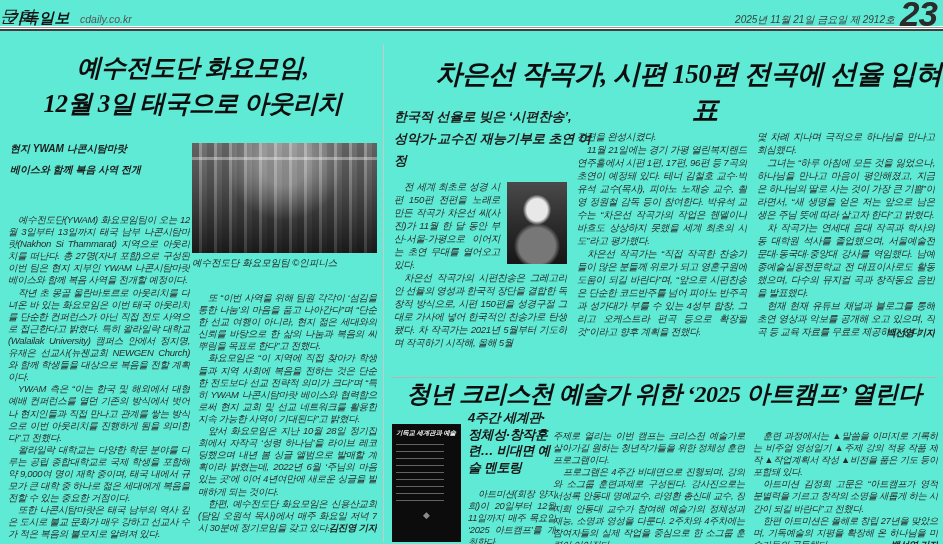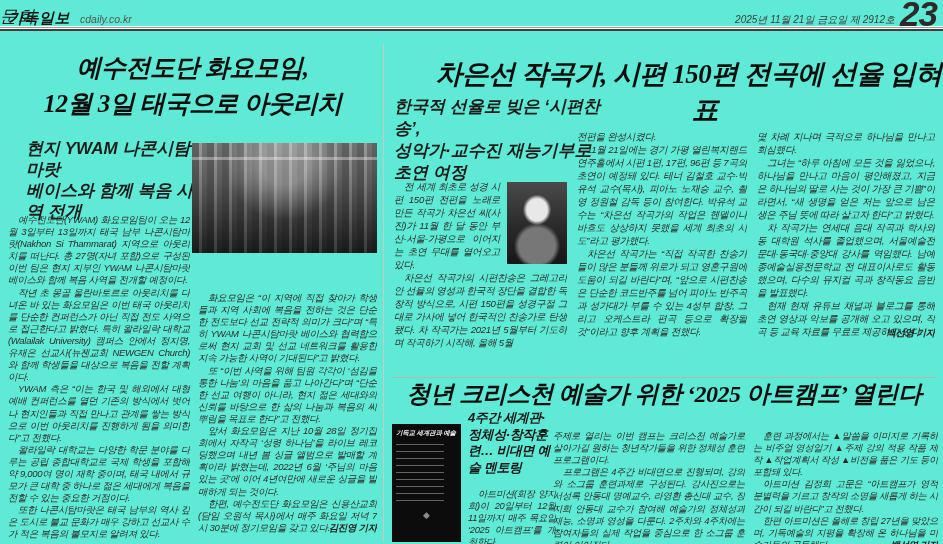--- a/index.html
+++ b/index.html
@@ -23,32 +23,32 @@
   
   .headline { font-family:"Liberation Serif","DejaVu Serif",serif; font-weight:bold; color:#0e0e0e; text-align:center; letter-spacing:-.5px; }
   .subhead { font-weight:bold; color:#1c1c1c; }
   .bodycol { position:absolute; overflow:hidden; text-align:justify; color:#2b2b2b;margin-top:20px; }
   .bodycol p { margin:0; text-indent:10px; }
   .bodycol p.cont { text-indent:0; }
   .byline { text-align:right; margin-top:-12px; font-weight:bold; color:#222; }
   .caption { position:absolute; font-size:9.5px; color:#222; }
   
   .la-headline { position:absolute; left:8px; top:50px; width:369px; font-size:25px; line-height:36px; }
-  .la-subhead { position:absolute; left:10px; top:138px; width:180px; font-size:17px; line-height:21px;margin-left:16px; }
+  .la-subhead { position:absolute; left:10px; top:138px; width:180px; font-size:10px; line-height:21px; }
   .la-col { font-size:9.5px; line-height:12.1px; letter-spacing:-.3px; }
   .la-photo { position:absolute; left:192px; top:143px; width:185px; height:110px;
     background:
       radial-gradient(ellipse at 50% 18%, rgba(255,255,255,.30) 0 18%, transparent 45%),
       repeating-linear-gradient(90deg, rgba(0,0,0,.30) 0 7px, rgba(255,255,255,.10) 7px 10px, rgba(0,0,0,.18) 10px 15px),
       linear-gradient(180deg,#8d8d8d 0%, #6f6f6f 35%, #454545 70%, #232323 100%);
   }
   .la-photo::after { content:""; position:absolute; left:0; right:0; top:14px; height:3px; background:rgba(255,255,255,.35); }
   
   .ra-headline { position:absolute; left:390px; top:56px; width:548px; font-size:27px; line-height:36px;margin-left:41px; }
-  .ra-subhead { position:absolute; left:394px; top:96px; width:210px; font-size:17px; line-height:22px; }
+  .ra-subhead { position:absolute; left:394px; top:106px; width:210px; font-size:13px; line-height:22px; }
   .ra-col { font-size:9.6px; line-height:13px; letter-spacing:-.3px; }
   .ra-portrait { float:right; width:60px; height:82px; margin:2px 0 4px 7px;
     background:
       radial-gradient(ellipse 38% 30% at 50% 34%, #e8e8e8 0 45%, transparent 62%),
       radial-gradient(ellipse 55% 40% at 50% 78%, #777 0 55%, transparent 70%),
       linear-gradient(180deg,#4a4a4a 0%, #2a2a2a 55%, #161616 100%);
   }
   
   .ba-headline { position:absolute; left:390px; top:379px; width:548px; font-size:24px; line-height:30px; }
   .ba-poster { position:absolute; left:392px; top:424px; width:69px; height:118px; background:#0c0c0c; padding:5px 4px; }
@@ -78,31 +78,32 @@
   <div class="headline la-headline">
     <div>예수전도단 화요모임,</div>
     <div>12월 3일 태국으로 아웃리치</div>
   </div>
   <div class="subhead la-subhead">
     <div>현지 YWAM 나콘시탐마랏</div>
     <div>베이스와 함께 복음 사역 전개</div>
   </div>
 
   <div class="la-photo"></div>
+  <div class="caption" style="left:192px; top:257px; width:185px;">예수전도단 화요모임팀 ©인피니스</div>
 
   <div class="bodycol la-col" style="left:8px; top:194px; width:182px; height:350px;">
     <p>예수전도단(YWAM) 화요모임팀이 오는 12월 3일부터 13일까지 태국 남부 나콘시탐마랏(Nakhon Si Thammarat) 지역으로 아웃리치를 떠난다. 총 27명(자녀 포함)으로 구성된 이번 팀은 현지 지부인 YWAM 나콘시탐마랏 베이스와 함께 복음 사역을 전개할 예정이다.</p>
     <p>작년 초 몽골 울란바토르로 아웃리치를 다녀온 바 있는 화요모임은 이번 태국 아웃리치를 단순한 컨퍼런스가 아닌 직접 전도 사역으로 접근한다고 밝혔다. 특히 왈라일락 대학교(Walailak University) 캠퍼스 안에서 정지명, 유재은 선교사(뉴젠교회 NEWGEN Church)와 함께 학생들을 대상으로 복음을 전할 계획이다.</p>
     <p>YWAM 측은 “이는 한국 및 해외에서 대형 예배 컨퍼런스를 열던 기존의 방식에서 벗어나 현지인들과 직접 만나고 관계를 쌓는 방식으로 이번 아웃리치를 진행하게 됨을 의미한다”고 전했다.</p>
     <p>왈라일락 대학교는 다양한 학문 분야를 다루는 공립 종합대학교로 국제 학생을 포함해 약 9,000여 명이 재학 중이며, 태국 내에서 규모가 큰 대학 중 하나로 젊은 세대에게 복음을 전할 수 있는 중요한 거점이다.</p>
     <p>또한 나콘시탐마랏은 태국 남부의 역사 깊은 도시로 불교 문화가 매우 강하고 선교사 수가 적은 복음의 불모지로 알려져 있다.</p>
   </div>
   <div class="bodycol la-col" style="left:198px; top:272px; width:179px; height:272px;">
+    <p>또 “이번 사역을 위해 팀원 각각이 ‘섬김을 통한 나눔’의 마음을 품고 나아간다”며 “단순한 선교 여행이 아니라, 현지 젊은 세대와의 신뢰를 바탕으로 한 삶의 나눔과 복음의 씨 뿌림을 목표로 한다”고 전했다.</p>
     <p>화요모임은 “이 지역에 직접 찾아가 학생들과 지역 사회에 복음을 전하는 것은 단순한 전도보다 선교 전략적 의미가 크다”며 “특히 YWAM 나콘시탐마랏 베이스와 협력함으로써 현지 교회 및 선교 네트워크를 활용한 지속 가능한 사역이 기대된다”고 밝혔다.</p>
-    <p>또 “이번 사역을 위해 팀원 각각이 ‘섬김을 통한 나눔’의 마음을 품고 나아간다”며 “단순한 선교 여행이 아니라, 현지 젊은 세대와의 신뢰를 바탕으로 한 삶의 나눔과 복음의 씨 뿌림을 목표로 한다”고 전했다.</p>
     <p>앞서 화요모임은 지난 10월 28일 정기집회에서 자작곡 ‘성령 하나님’을 라이브 레코딩했으며 내년 봄 싱글 앨범으로 발매할 계획이라 밝혔는데, 2022년 6월 ‘주님의 마음 있는 곳’에 이어 4년여만에 새로운 싱글을 발매하게 되는 것이다.</p>
     <p>한편, 예수전도단 화요모임은 신용산교회(담임 오원석 목사)에서 매주 화요일 저녁 7시 30분에 정기모임을 갖고 있다.</p>
     <div class="byline">김진영 기자</div>
   </div>
 
   <div class="headline ra-headline">차은선 작곡가, 시편 150편 전곡에 선율 입혀 발표</div>
   <div class="subhead ra-subhead">
     <div>한국적 선율로 빚은 ‘시편찬송’,</div>
     <div>성악가·교수진 재능기부로 초연 여정</div>
   </div>

